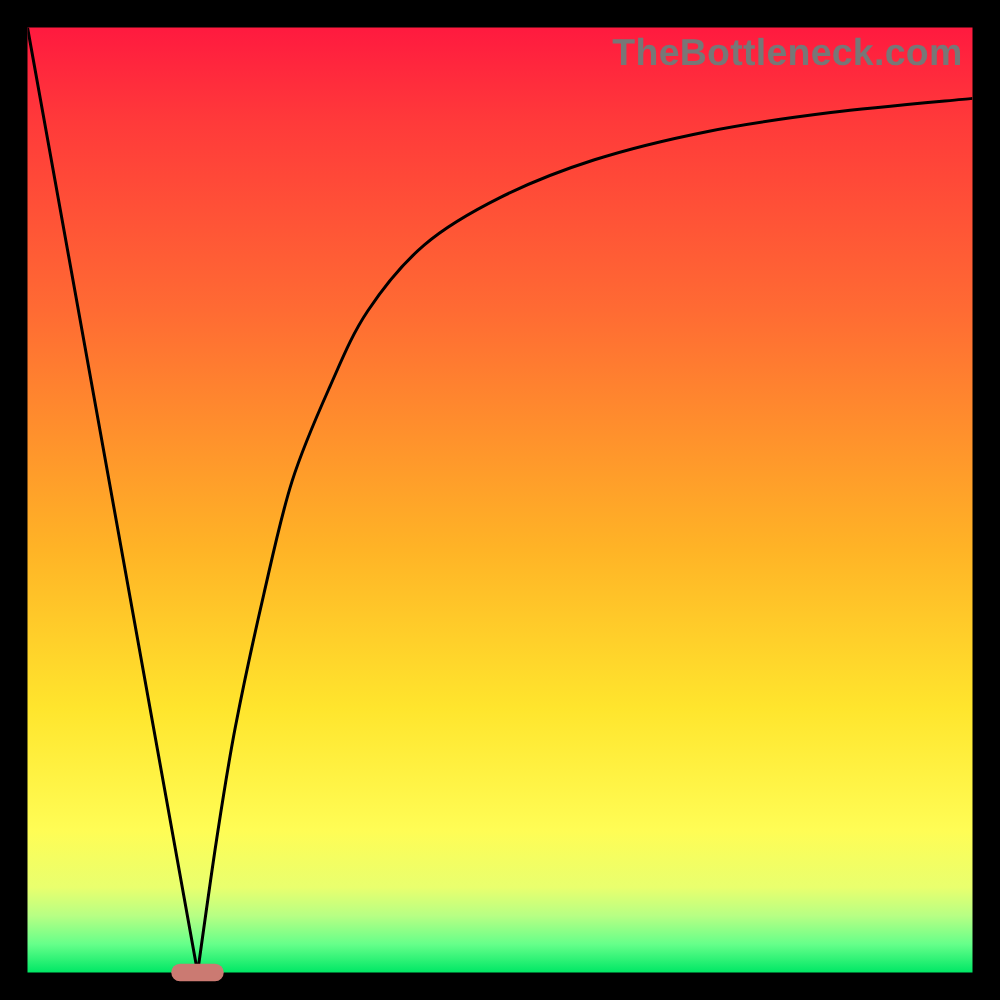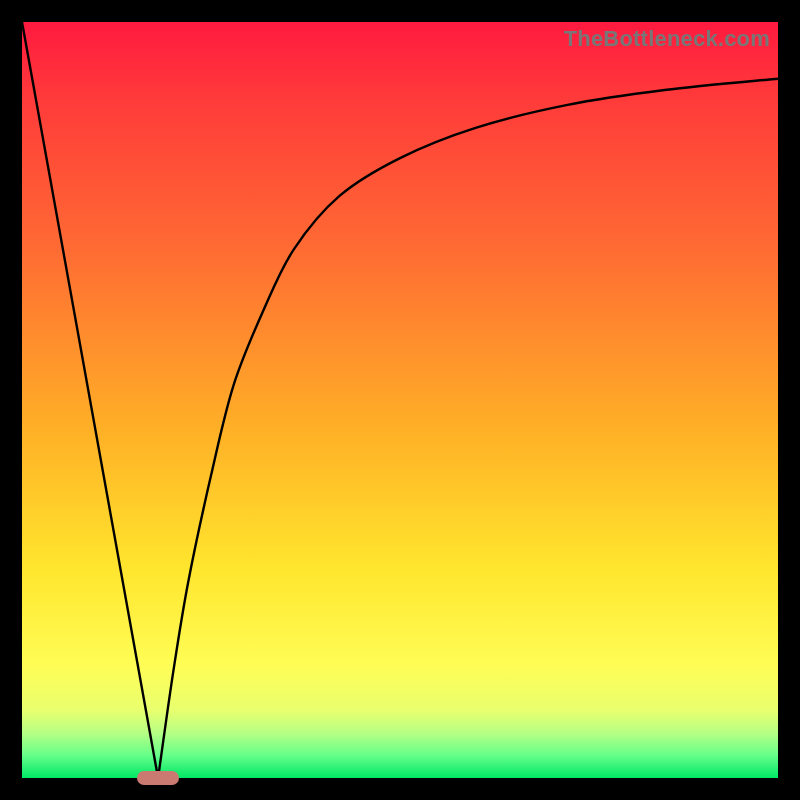--- a/index.html
+++ b/index.html
@@ -36,21 +36,21 @@
       #b7ff84 94%,
       #66ff8a 97%,
       #00e765 100%
     );
   }
   .watermark {
     position: absolute;
     top: 4px;
     right: 8px;
     color: #777;
-    font-size: 22px;
+    font-size: 30px;
     font-weight: 600;
     letter-spacing: 0.2px;
     user-select: none;
   }
   svg.curve {
     position: absolute;
     left: 0;
     top: 0;
     width: 756px;
     height: 756px;

